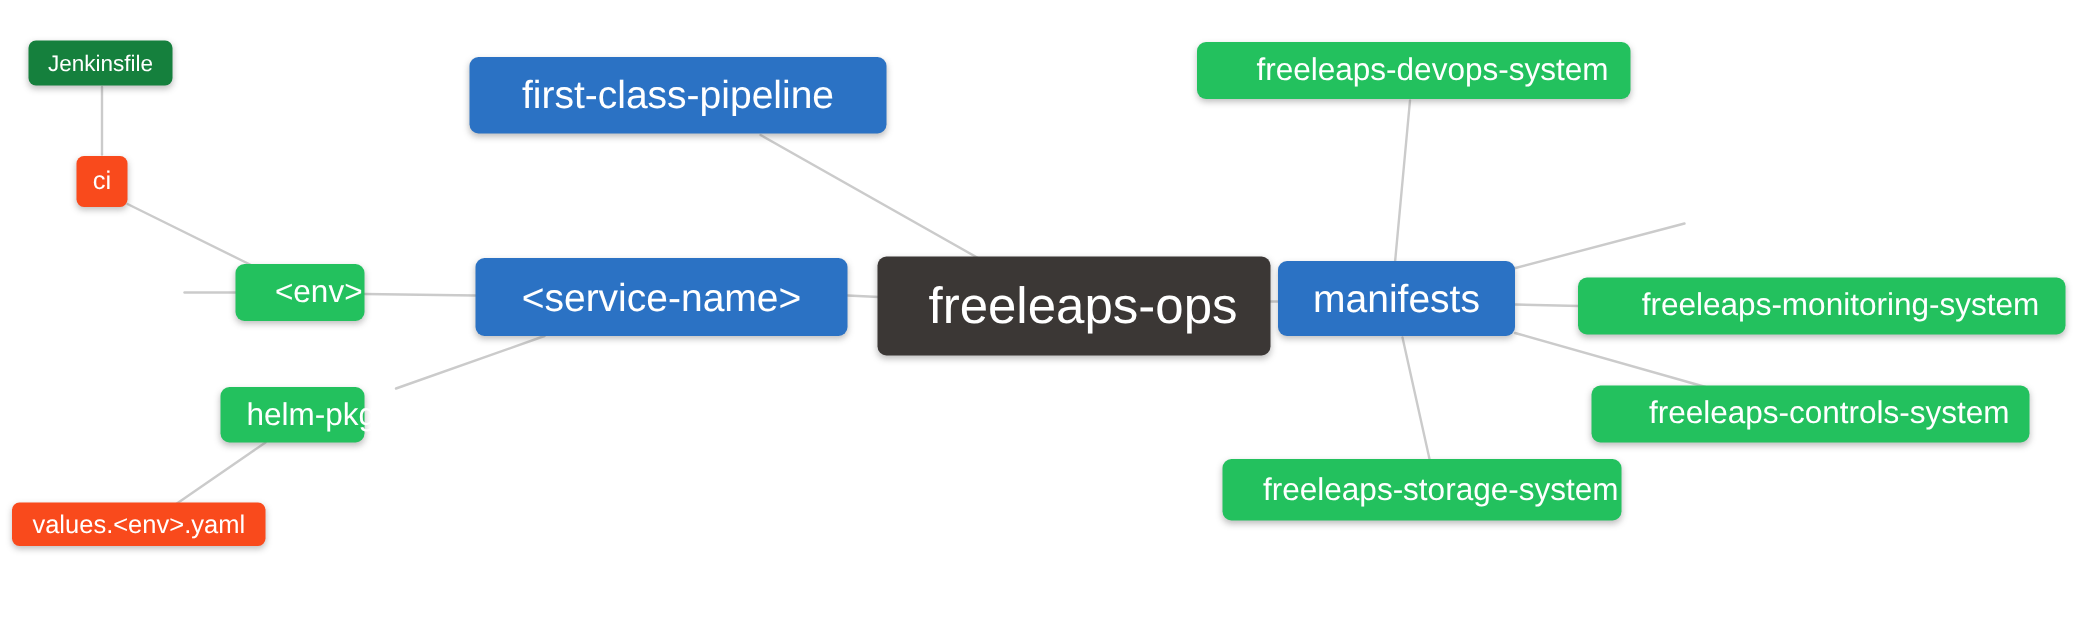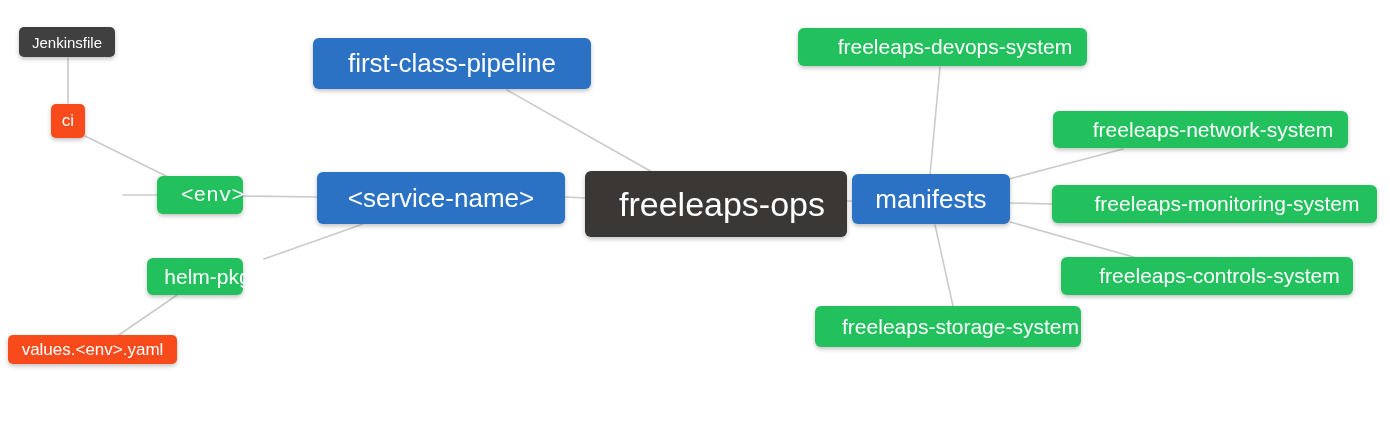--- a/index.html
+++ b/index.html
@@ -35,28 +35,28 @@
     white-space: nowrap;
     border-radius: 6px;
     box-shadow: 0 2px 4px rgba(90,90,90,0.38);
     cursor: pointer;
     user-select: none;
   }
 
   .c-blue  { background: #2b72c4; }
   .c-green { background: #23c15e; padding-left: 25px; }
   .c-red   { background: #f94a1c; }
-  .c-amber { background: #404040; text-align: right; }
+  .c-amber { background: #15803d; text-align: right; }
   .c-dark  { background: #3b3735; }
 
   
   .n-jenkinsfile { left: 19px;   top: 27px;  width: 96px;  height: 30px; font-size: 15px; border-radius: 5px; }
   .n-ci          { left: 51px;   top: 104px; width: 34px;  height: 34px; font-size: 17px; border-radius: 5px; }
   .n-argo-app    { left: 31px;   top: 177px; width: 92px;  height: 35px; font-size: 19px; border-radius: 5px; }
-  .n-env         { left: 157px;  top: 176px; width: 86px;  height: 38px; font-size: 21px; font-family: Liberation Mono, monospace; }
+  .n-env         { left: 157px;  top: 176px; width: 86px;  height: 38px; font-size: 21px; }
   .n-helm-pkg    { left: 147px;  top: 258px; width: 96px; height: 37px; font-size: 21px; }
   .n-values      { left: 8px;    top: 335px; width: 169px; height: 29px; font-size: 17px; border-radius: 5px; }
   .n-fcp         { left: 313px;  top: 38px;  width: 278px; height: 51px; font-size: 26px; }
   .n-service     { left: 317px;  top: 172px; width: 248px; height: 52px; font-size: 26px; }
   .n-root        { left: 585px;  top: 171px; width: 262px; height: 66px; font-size: 34px; padding-left: 12px; }
   .n-manifests   { left: 852px;  top: 174px; width: 158px; height: 50px; font-size: 26px; }
   .n-devops      { left: 798px;  top: 28px;  width: 289px; height: 38px; font-size: 21px; }
   .n-network     { left: 1053px; top: 111px; width: 295px; height: 37px; font-size: 21px; }
   .n-monitoring  { left: 1052px; top: 185px; width: 325px; height: 38px; font-size: 21px; }
   .n-controls    { left: 1061px; top: 257px; width: 292px; height: 38px; font-size: 21px; }
@@ -87,18 +87,17 @@
   <div class="node c-amber n-jenkinsfile">Jenkinsfile</div>
   <div class="node c-red   n-ci">ci</div>
   <div class="node c-green n-env">&lt;env&gt;</div>
   <div class="node c-green n-helm-pkg">helm-pkg</div>
   <div class="node c-red   n-values">values.&lt;env&gt;.yaml</div>
   <div class="node c-blue  n-service">&lt;service-name&gt;</div>
   <div class="node c-blue  n-fcp">first-class-pipeline</div>
   <div class="node c-dark  n-root">freeleaps-ops</div>
   <div class="node c-blue  n-manifests">manifests</div>
   <div class="node c-green n-devops">freeleaps-devops-system</div>
-  <div class="node c-green n-network">freeleaps-network-system</div>
   <div class="node c-green n-monitoring">freeleaps-monitoring-system</div>
   <div class="node c-green n-controls">freeleaps-controls-system</div>
   <div class="node c-green n-storage">freeleaps-storage-system</div>
 
 </div>
 
 </body></html>

